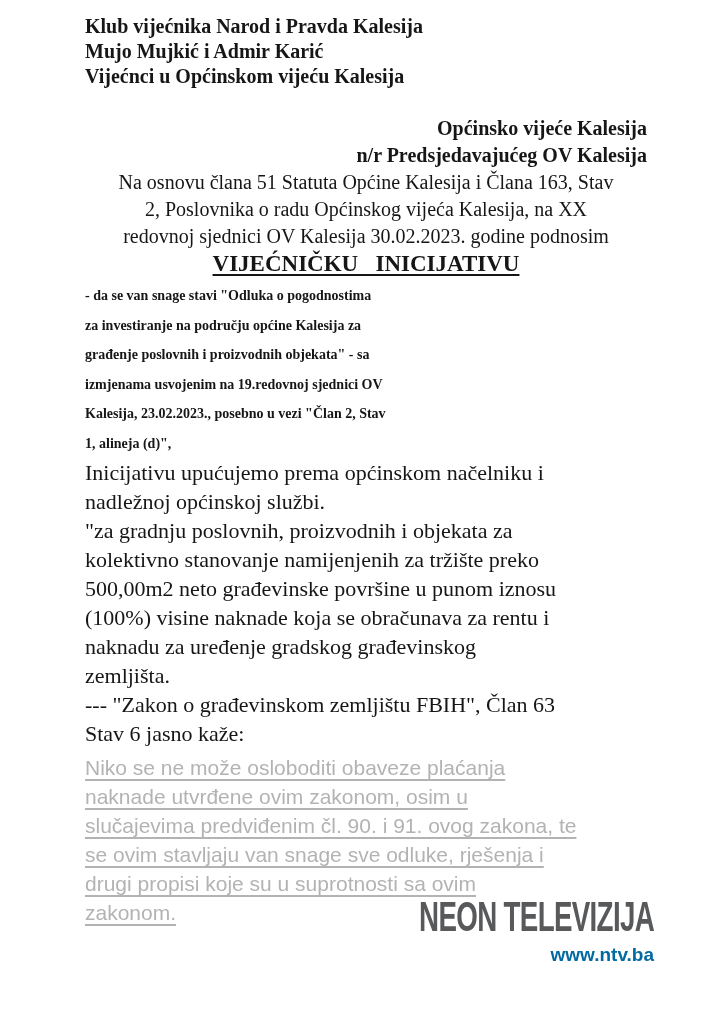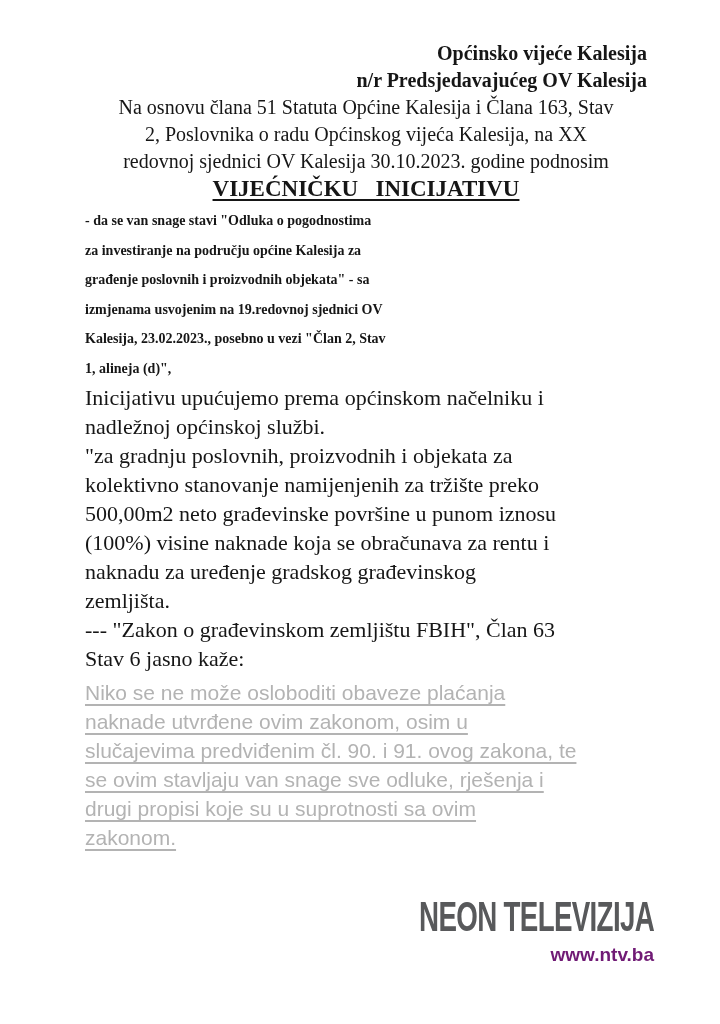--- a/index.html
+++ b/index.html
@@ -90,36 +90,39 @@
     color: #58595b;
     white-space: nowrap;
     letter-spacing: -1px;
     transform: scaleX(0.66);
     transform-origin: 100% 50%;
   }
   .watermark-url {
     font-weight: bold;
     font-size: 19px;
     line-height: 22px;
-    color: #701a75;
+    color: #0369a1;
     margin-top: 6px;
   }
 </style>
 </head>
 <body>
 
 <div class="doc-column">
 
+  <div class="block sender">Klub vijećnika Narod i Pravda Kalesija
+Mujo Mujkić i Admir Karić
+Vijećnci u Općinskom vijeću Kalesija</div>
 
   <div class="block recipient">Općinsko vijeće Kalesija
 n/r Predsjedavajućeg OV Kalesija</div>
 
   <div class="block legal-basis">Na osnovu člana 51 Statuta Općine Kalesija i Člana 163, Stav
 2, Poslovnika o radu Općinskog vijeća Kalesija, na XX
-redovnoj sjednici OV Kalesija 30.10.2023. godine podnosim</div>
+redovnoj sjednici OV Kalesija 30.02.2023. godine podnosim</div>
 
   <div class="block initiative-title"><span>VIJEĆNIČKU   INICIJATIVU</span></div>
 
   <div class="block initiative-text">- da se van snage stavi "Odluka o pogodnostima
 za investiranje na području općine Kalesija za
 građenje poslovnih i proizvodnih objekata" - sa
 izmjenama usvojenim na 19.redovnoj sjednici OV
 Kalesija, 23.02.2023., posebno u vezi "Član 2, Stav
 1, alineja (d)",</div>
 

